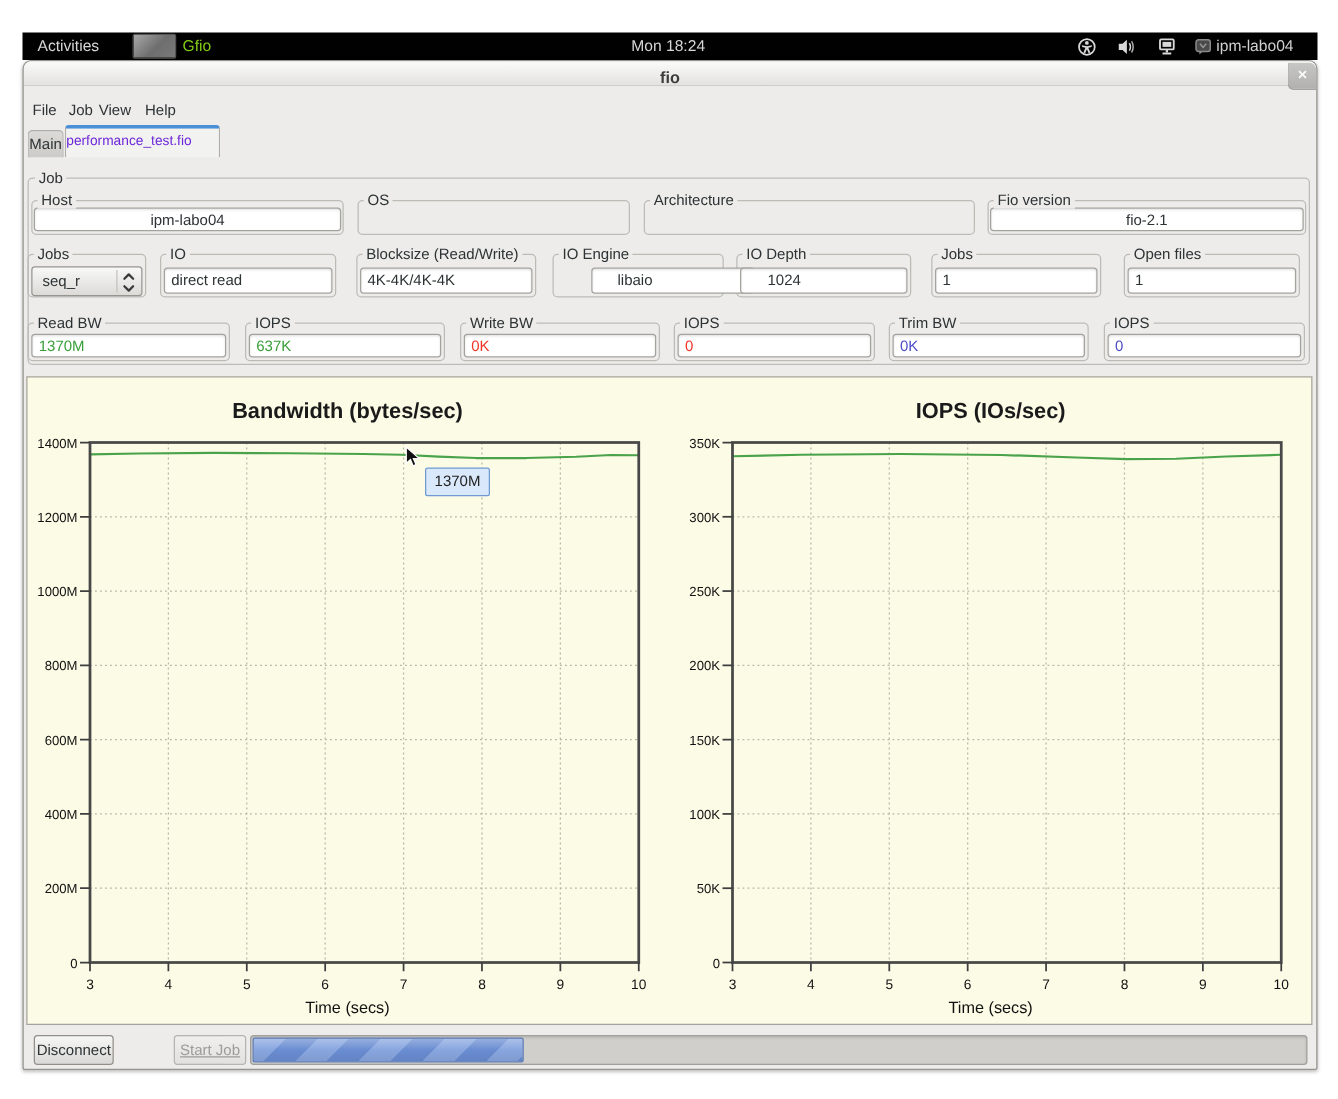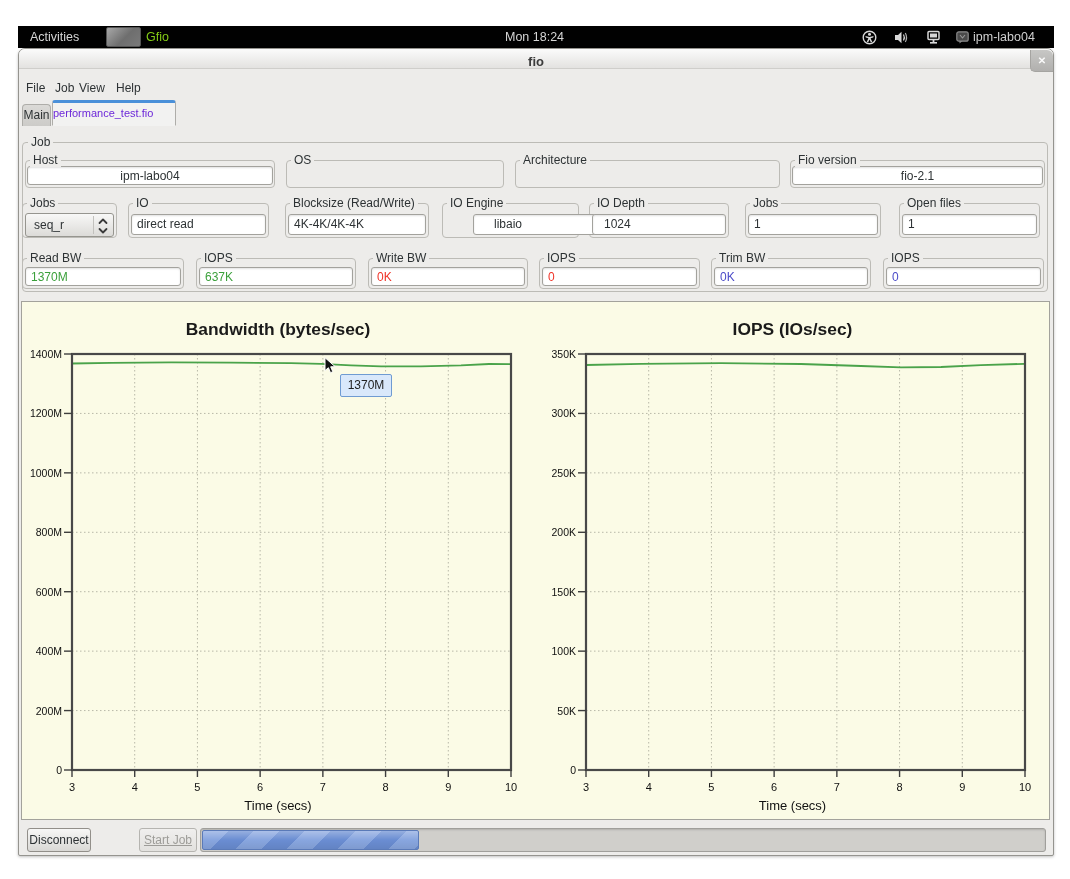--- a/index.html
+++ b/index.html
@@ -97,21 +97,21 @@
       <div class="frlab" style="left:115px;top:170px">IO</div>
 <div class="entry " style="left:113px;top:188px;width:135px;height:21px;padding-left:5px;">direct read</div>
 <div class="fr" style="left:267px;top:177px;width:144px;height:35px"></div>
       <div class="frlab" style="left:272px;top:170px">Blocksize (Read/Write)</div>
 <div class="entry " style="left:270px;top:188px;width:138px;height:21px;padding-left:5px;">4K-4K/4K-4K</div>
 <div class="fr" style="left:424px;top:177px;width:137px;height:35px"></div>
       <div class="frlab" style="left:429px;top:170px">IO Engine</div>
 <div class="entry " style="left:427px;top:188px;width:131px;height:21px;padding-left:20px;margin-left:28px;">libaio</div>
 <div class="fr" style="left:571px;top:177px;width:140px;height:35px"></div>
       <div class="frlab" style="left:576px;top:170px">IO Depth</div>
-<div class="entry " style="left:574px;top:188px;width:134px;height:21px;padding-left:11px;">1024</div>
+<div class="entry " style="left:574px;top:188px;width:134px;height:21px;padding-left:21px;">1024</div>
 <div class="fr" style="left:727px;top:177px;width:136px;height:35px"></div>
       <div class="frlab" style="left:732px;top:170px">Jobs</div>
 <div class="entry " style="left:730px;top:188px;width:130px;height:21px;padding-left:5px;">1</div>
 <div class="fr" style="left:881px;top:177px;width:141px;height:35px"></div>
       <div class="frlab" style="left:886px;top:170px">Open files</div>
 <div class="entry " style="left:884px;top:188px;width:135px;height:21px;padding-left:5px;">1</div>
 <div class="combo" style="left:7px;top:187px;width:89px;height:24px">
 <span class="cbtxt">seq_r</span>
 <span class="cbsep"></span>
 <svg class="cbarr" width="10" height="16" viewBox="0 0 10 16">

